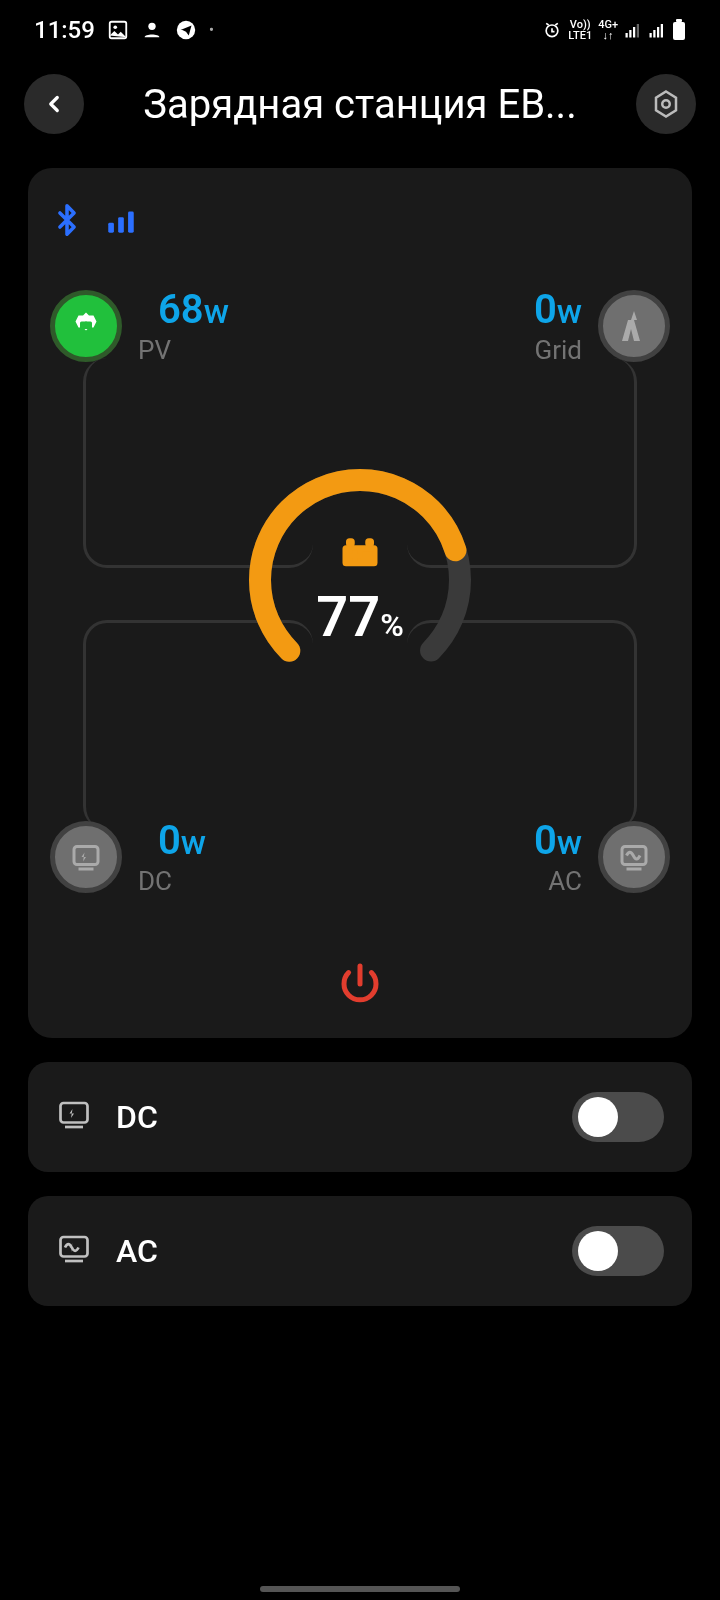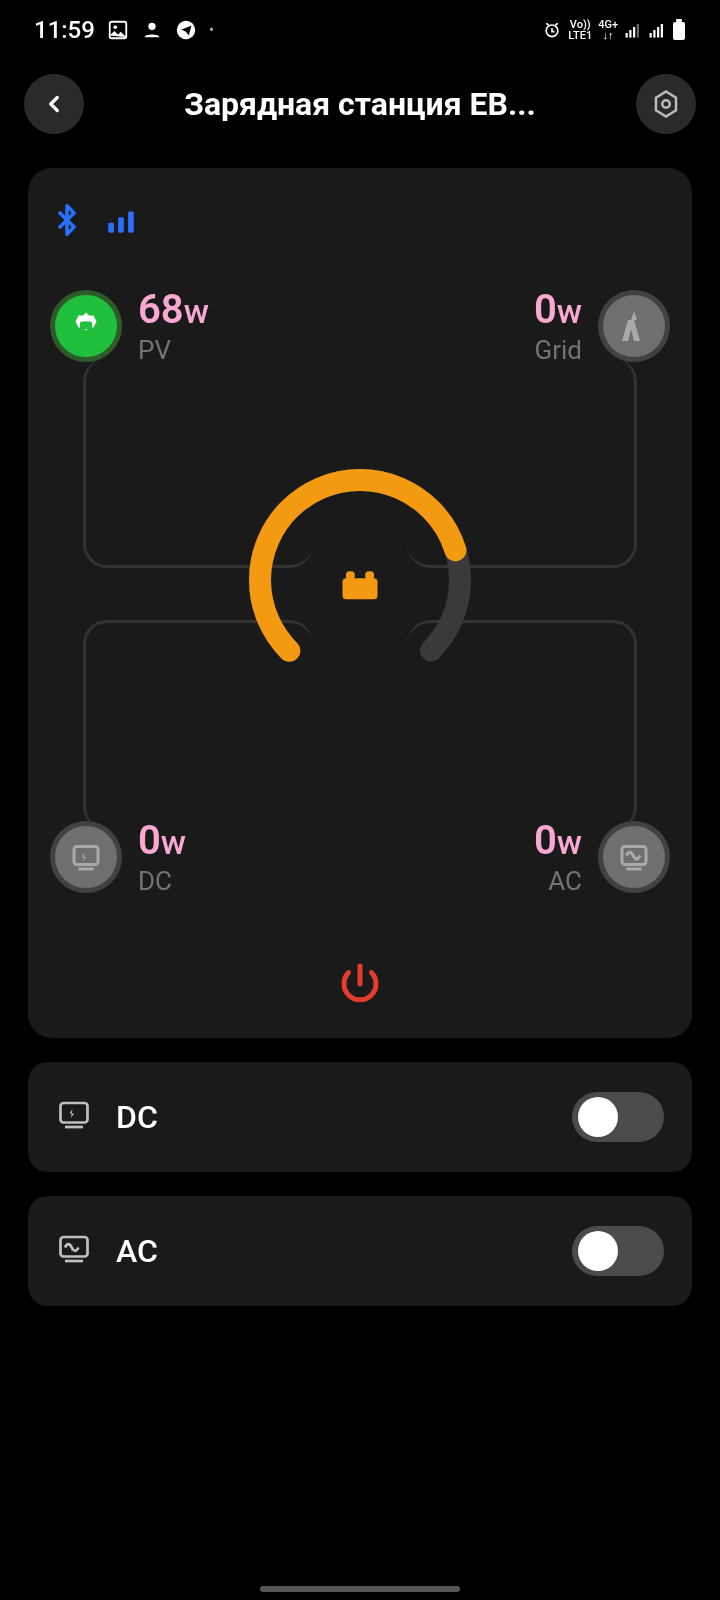--- a/index.html
+++ b/index.html
@@ -40,22 +40,22 @@
     border-radius: 50%;
     background: #2a2a2a;
     display: flex;
     align-items: center;
     justify-content: center;
     flex-shrink: 0;
   }
   .header-title {
     flex: 1;
     text-align: center;
-    font-size: 32px;
-    font-weight: 700;
+    font-size: 40px;
+    font-weight: 400;
     white-space: nowrap;
     overflow: hidden;
     text-overflow: ellipsis;
   }
 
   
   .main-card {
     margin: 20px 28px 24px;
     background: #1a1a1a;
     border-radius: 24px;
@@ -86,21 +86,21 @@
   }
   .node .circle {
     width: 72px; height: 72px;
     border-radius: 50%;
     display: flex; align-items: center; justify-content: center;
     flex-shrink: 0;
   }
   .circle.green { background: #21c03c; border: 5px solid #2f5a2a;}
   .circle.gray  { background: #6f6f6f; border: 5px solid #414141;}
   .node .text { display: flex; flex-direction: column; }
-  .node .watt { font-size: 40px; font-weight: 600; color: #f9a8d4; }
+  .node .watt { font-size: 40px; font-weight: 600; color: #0ea5e9; margin-left: 20px; }
   .node .watt .unit-w { font-size: 34px; font-weight: 500; }
   .node .label { font-size: 26px; color: #737373; margin-top: 2px; }
 
   .node.tl { top: 0; left: 22px; }
   .node.tr { top: 0; right: 22px; flex-direction: row-reverse; }
   .node.tr .text { align-items: flex-end; }
   .node.bl { bottom: 30px; left: 22px; }
   .node.br { bottom: 30px; right: 22px; flex-direction: row-reverse; }
   .node.br .text { align-items: flex-end; }
 
@@ -349,20 +349,23 @@
       <div class="gauge-center">
         <div class="bat-icon">
           <svg width="42" height="32" viewBox="0 0 24 18" fill="none" stroke="#f39a12" stroke-width="2">
               <rect x="2" y="4" width="20" height="12" rx="2" fill="#f39a12" stroke="none"></rect>
               <rect x="5" y="1" width="3" height="3" rx="1" fill="#f39a12"></rect>
               <rect x="16" y="1" width="3" height="3" rx="1" fill="#f39a12"></rect>
               <text x="7" y="13" font-size="8" fill="#1a1a1a" font-weight="bold">+</text>
               <text x="14" y="12" font-size="8" fill="#1a1a1a" font-weight="bold">−</text>
             </svg>
         </div>
+        <div class="pct">
+          <span>77</span><span class="psmall">%</span>
+        </div>
       </div>
     </div>
   </div>
 
   <div class="power-btn">
     <svg width="48" height="48" viewBox="0 0 24 24" fill="none" stroke="#e23d2e" stroke-width="2.5" stroke-linecap="round">
       <path d="M12 3v9"></path>
         <path d="M6.3 6.3a8 8 0 1 0 11.4 0"></path>
     </svg>
   </div>

